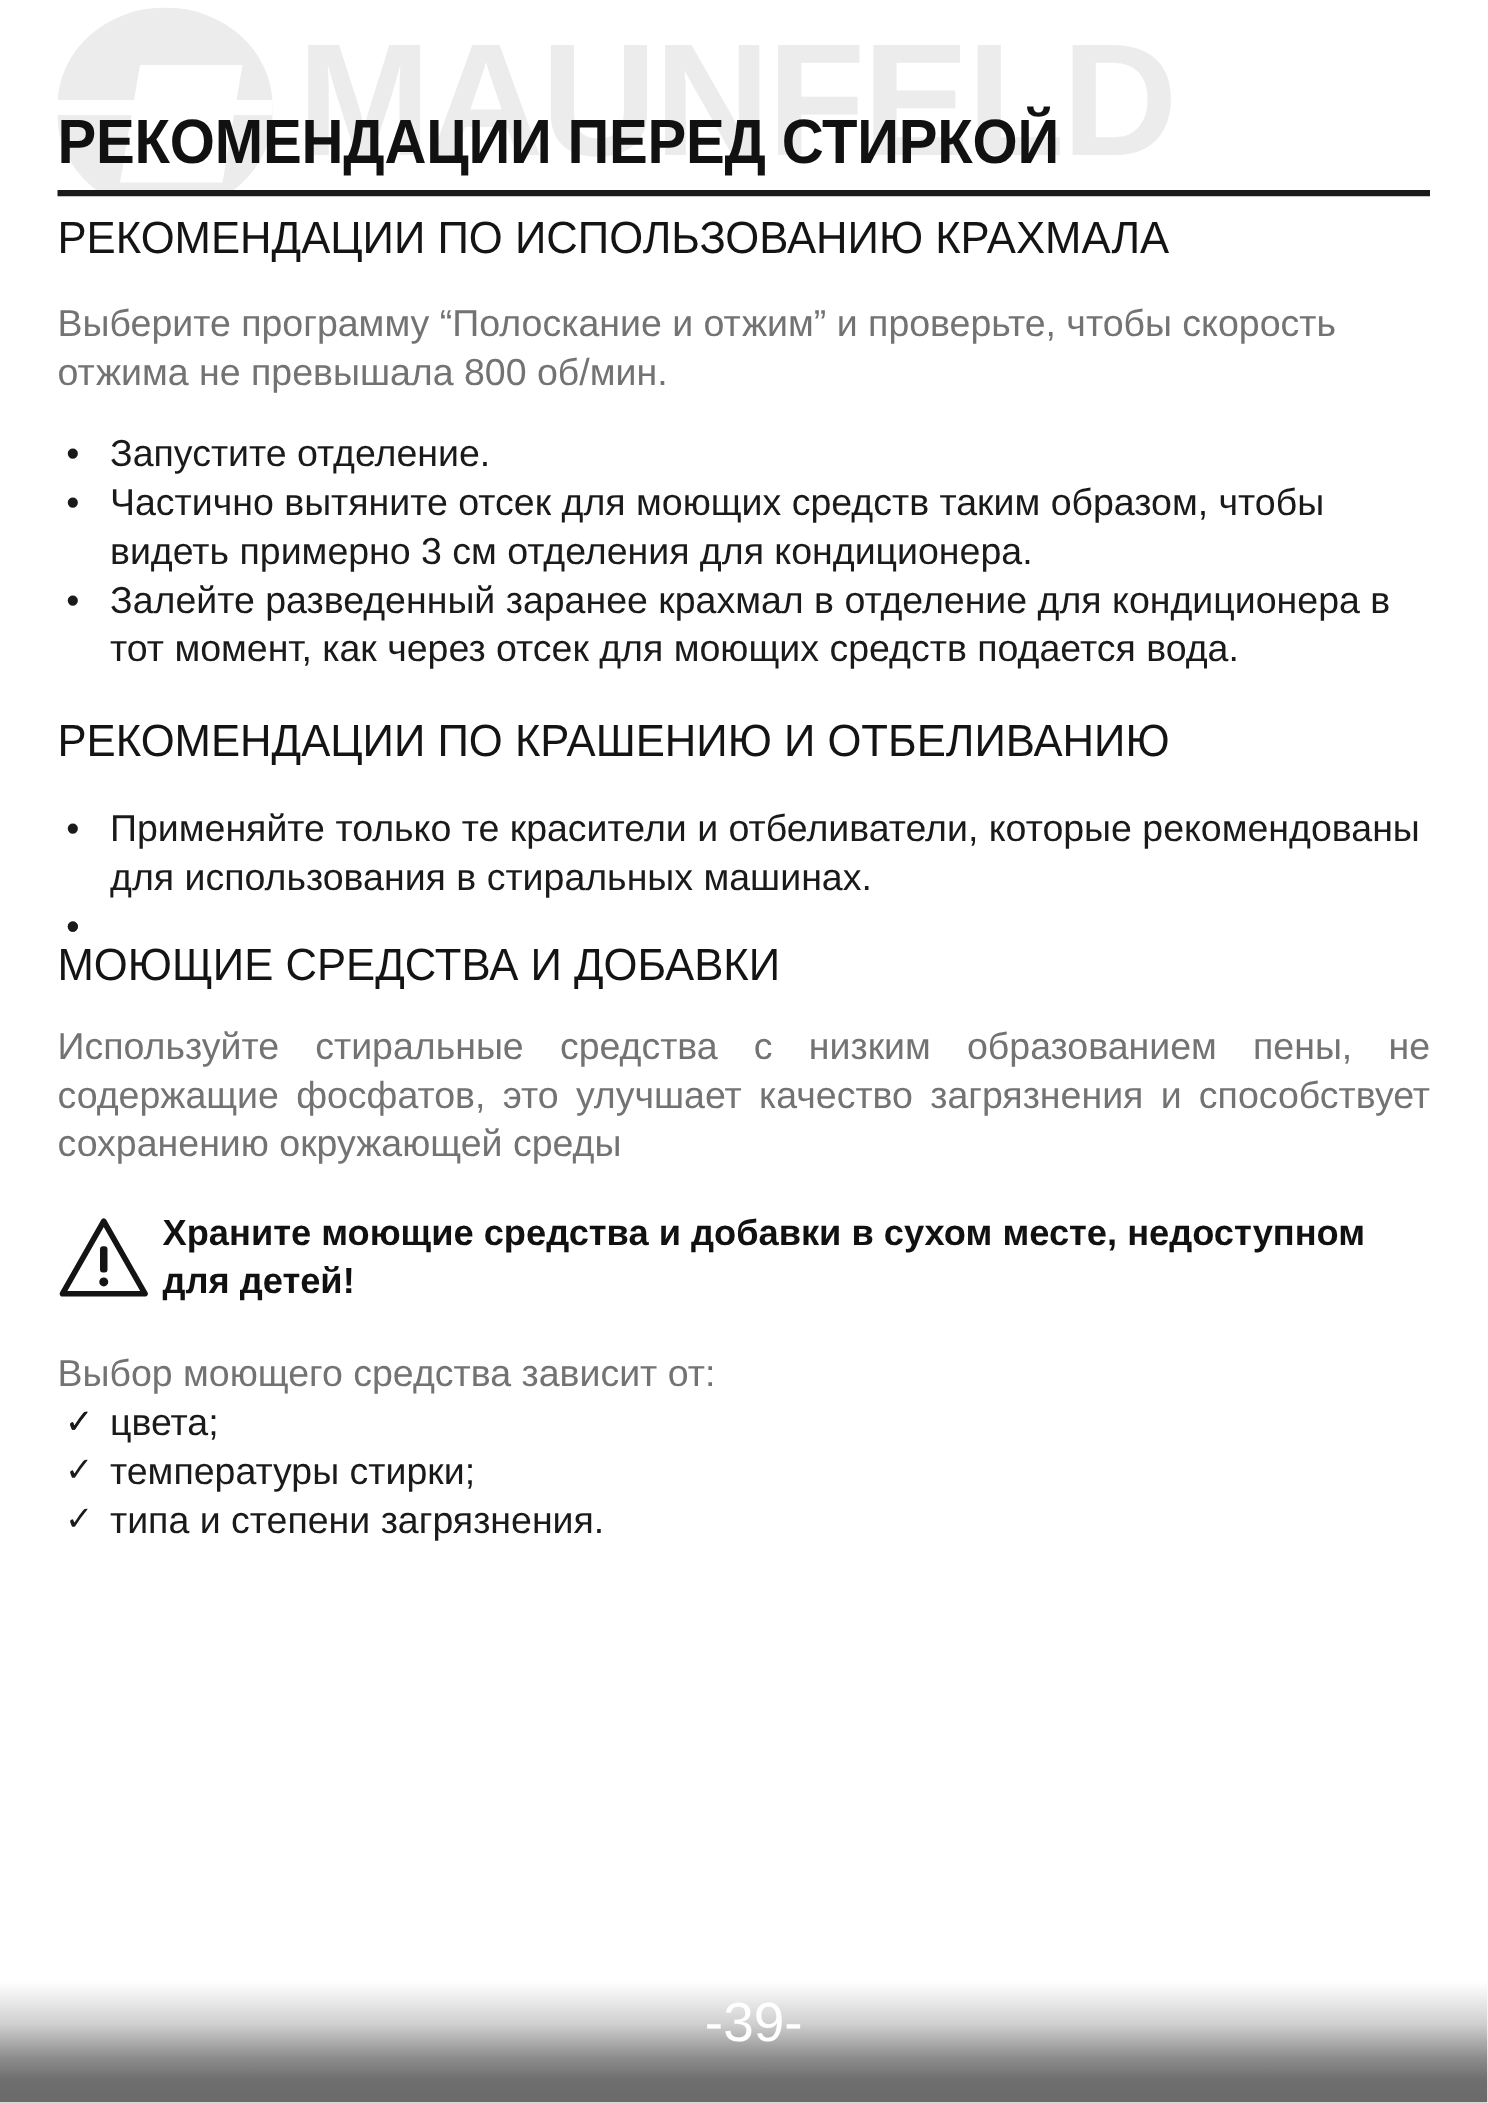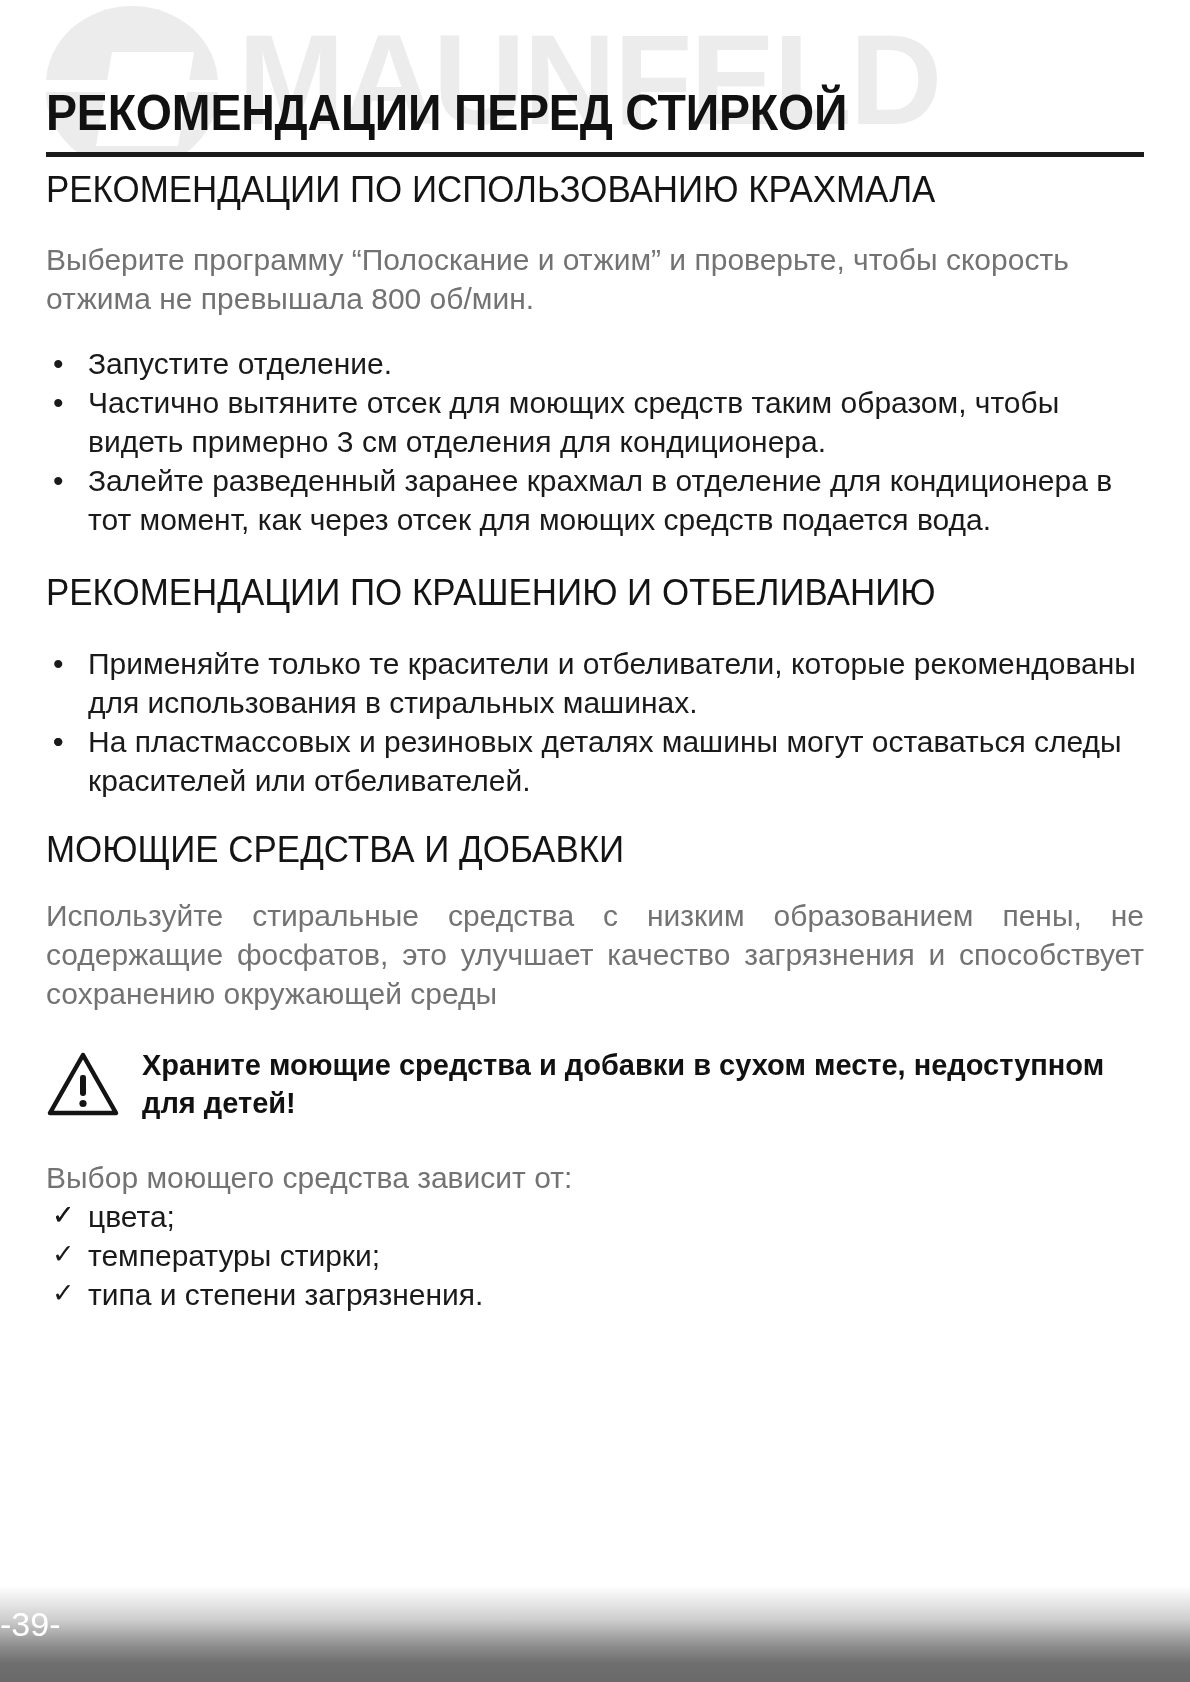--- a/index.html
+++ b/index.html
@@ -125,21 +125,21 @@
     left: 6px;
     top: 0;
     font-size: 27px;
     line-height: 1.34;
   }
 
   
   .warning {
     display: flex;
     align-items: flex-start;
-    gap: 22px;
+    gap: 10px;
   }
   .warn-icon {
     flex: 0 0 auto;
     width: 74px;
     height: 66px;
     margin-top: 4px;
   }
   .warn-icon svg { display: block; }
   .warn-text {
     font-size: 29px;
@@ -178,24 +178,25 @@
     position: absolute;
     left: 22px;
     bottom: 18px;
     font-family: "Liberation Mono", "DejaVu Sans Mono", monospace;
     font-size: 30px;
     color: #ffffff;
     letter-spacing: 0.5px;
   }
   .footer-page {
     position: absolute;
-    left: 0;
+    left: 16px;
     right: 0;
     bottom: 38px;
-    font-size: 34px;
+    text-align: center;
+    font-size: 44px;
     font-weight: 400;
     color: #ffffff;
     font-family: "Liberation Sans", "DejaVu Sans", sans-serif;
   }
 </style>
 </head>
 <body>
 
 <div class="page">
 
@@ -250,21 +251,20 @@
     <ul class="bullets">
       <li>
         <span class="bullet-dot">•</span>
         <span>Применяйте только те красители и отбеливатели, которые рекомендованы для использования в стиральных машинах.</span>
       </li>
       <li>
         <span class="bullet-dot">•</span>
       </li>
       <li>
         <span class="bullet-dot">•</span>
-        <span>На пластмассовых и резиновых деталях машины могут оставаться следы красителей или отбеливателей.</span>
       </li>
     </ul>
 
     <div class="sp-e"></div>
 
     <h2 class="section-heading">МОЮЩИЕ СРЕДСТВА И ДОБАВКИ</h2>
     <div class="sp-f"></div>
     <p class="para justify">Используйте  стиральные  средства с низким образованием пены, не содержащие  фосфатов,  это  улучшает качество  загрязнения  и способствует сохранению окружающей среды</p>
 
     <div class="sp-g"></div>

